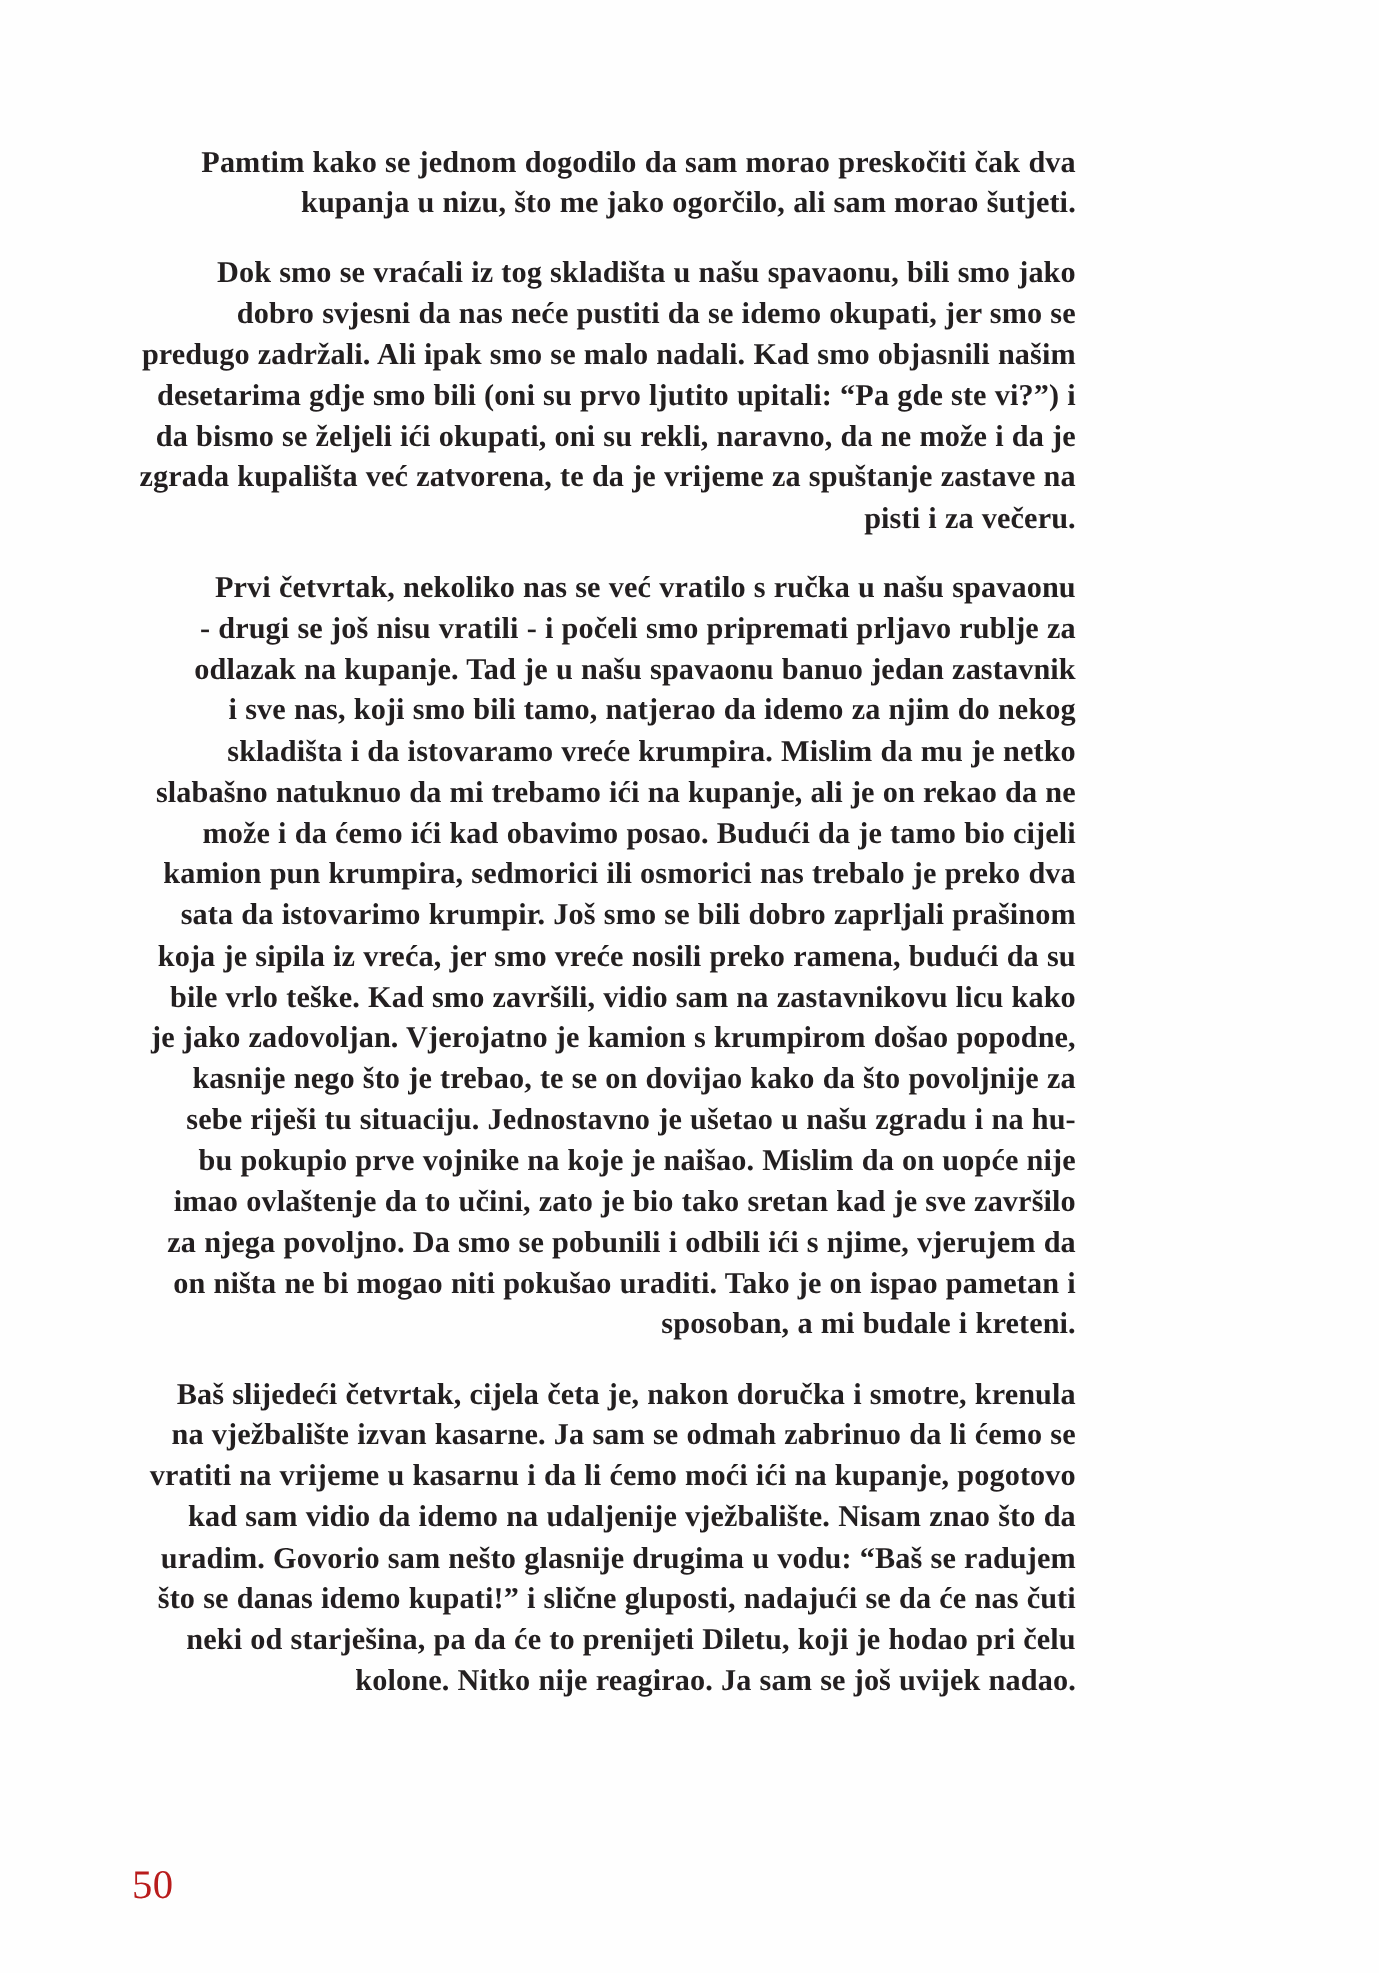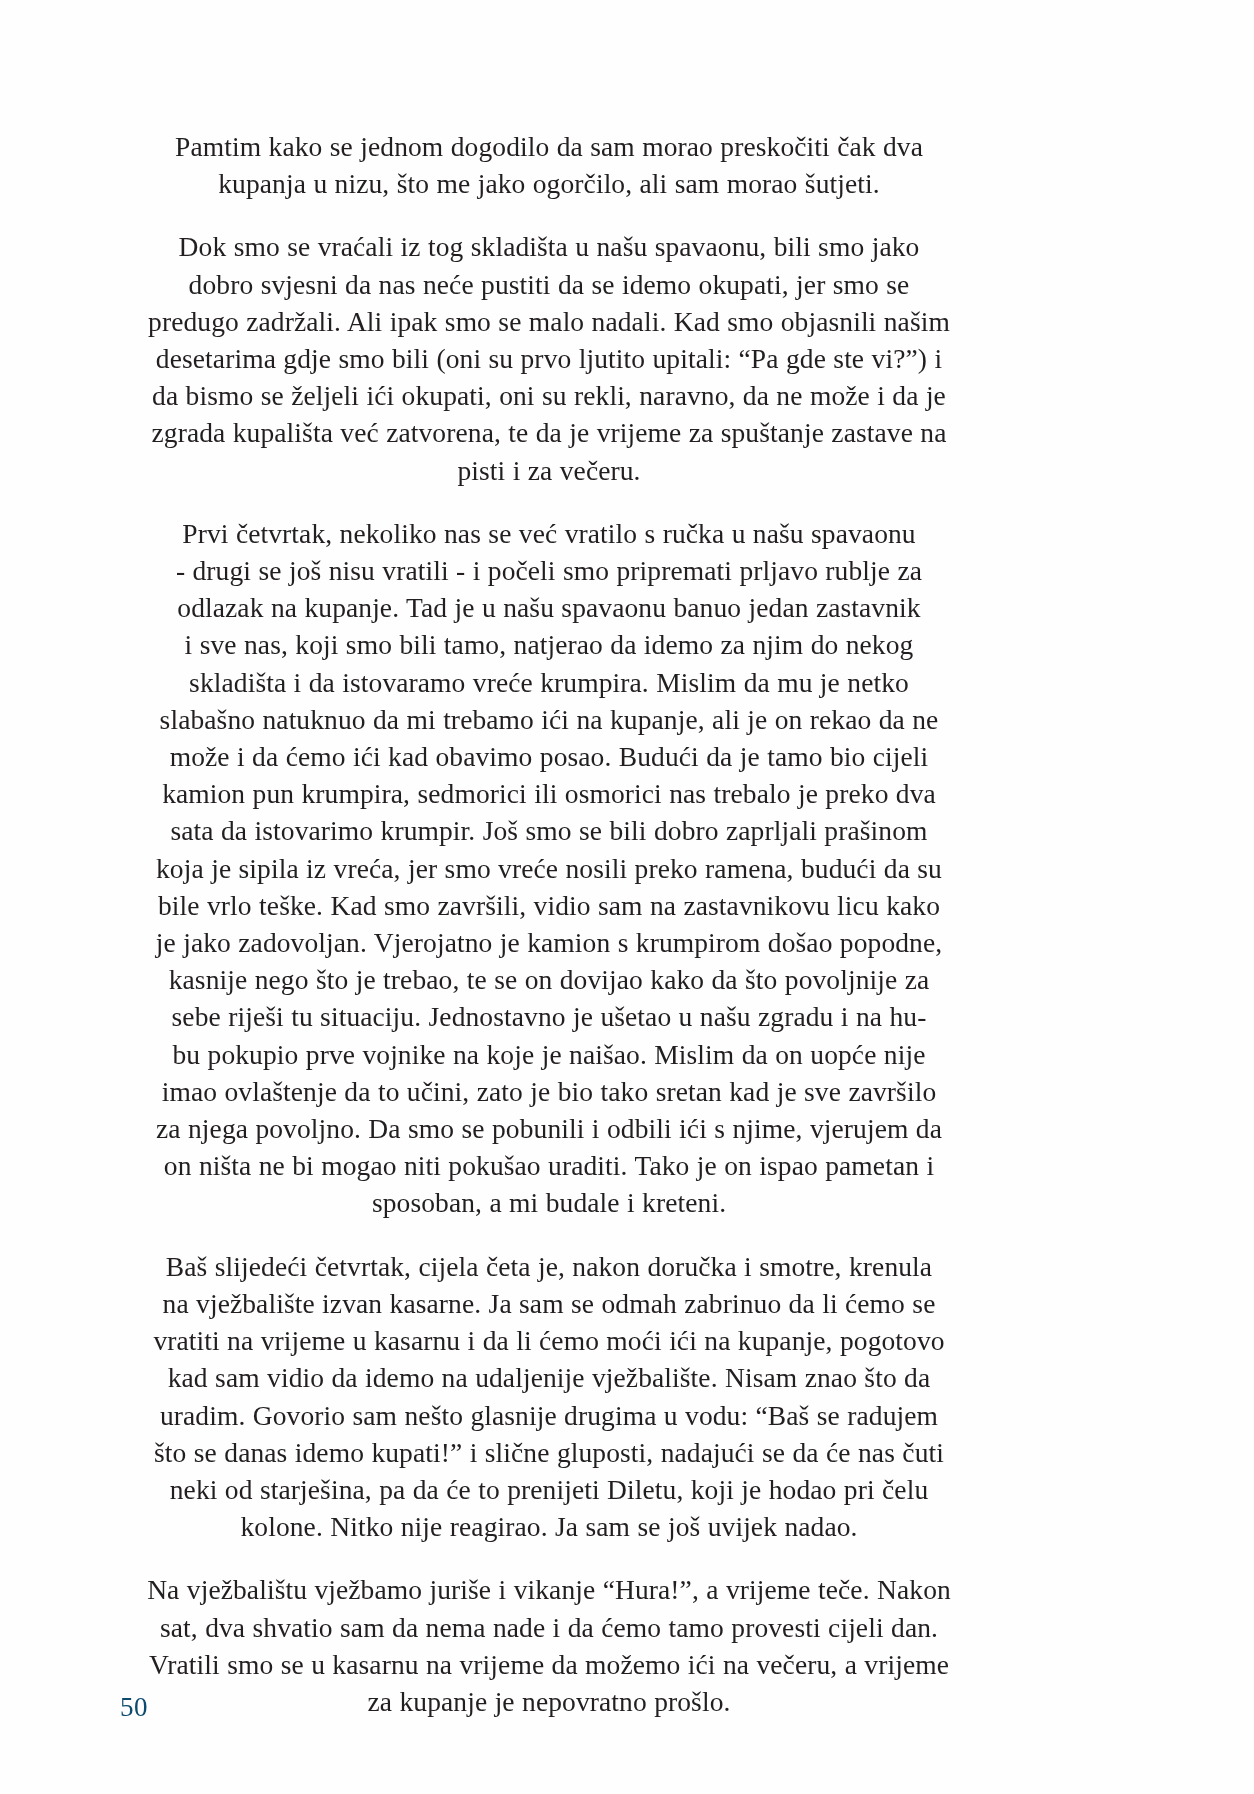--- a/index.html
+++ b/index.html
@@ -26,39 +26,40 @@
     left: 120px;
     top: 128px;
     width: 858px;
   }
 
   .paragraph {
     font-family: "Liberation Serif", "DejaVu Serif", serif;
     font-size: 27.5px;
     line-height: 37.2px;
     color: #231f20;
-    text-align: center;
+    text-align: right;
     margin: 0 0 26px 0;
     letter-spacing: 0.1px;
     word-spacing: 0.4px;
     white-space: pre-line;
     hyphens: none;
+    font-weight: bold;
   }
 
   .paragraph:last-of-type {
     margin-bottom: 0;
   }
 
   .page-number {
     position: absolute;
     left: 120px;
     top: 1692px;
     font-family: "Liberation Serif", "DejaVu Serif", serif;
-    font-size: 27px;
-    color: #0c4a6e;
+    font-size: 37px;
+    color: #b91c1c;
     letter-spacing: 0.4px;
   }
 </style>
 </head>
 <body>
 
 <div class="page">
 
   <div class="text-column">
     <p class="paragraph">Pamtim kako se jednom dogodilo da sam morao preskočiti čak dva
@@ -90,21 +91,17 @@
 on ništa ne bi mogao niti pokušao uraditi. Tako je on ispao pametan i
 sposoban, a mi budale i kreteni.</p>
     <p class="paragraph">Baš slijedeći četvrtak, cijela četa je, nakon doručka i smotre, krenula
 na vježbalište izvan kasarne. Ja sam se odmah zabrinuo da li ćemo se
 vratiti na vrijeme u kasarnu i da li ćemo moći ići na kupanje, pogotovo
 kad sam vidio da idemo na udaljenije vježbalište. Nisam znao što da
 uradim. Govorio sam nešto glasnije drugima u vodu: “Baš se radujem
 što se danas idemo kupati!” i slične gluposti, nadajući se da će nas čuti
 neki od starješina, pa da će to prenijeti Diletu, koji je hodao pri čelu
 kolone. Nitko nije reagirao. Ja sam se još uvijek nadao.</p>
-    <p class="paragraph">Na vježbalištu vježbamo juriše i vikanje “Hura!”, a vrijeme teče. Nakon
-sat, dva shvatio sam da nema nade i da ćemo tamo provesti cijeli dan.
-Vratili smo se u kasarnu na vrijeme da možemo ići na večeru, a vrijeme
-za kupanje je nepovratno prošlo.</p>
   </div>
 
   <div class="page-number">50</div>
 
 </div>
 
 </body></html>

